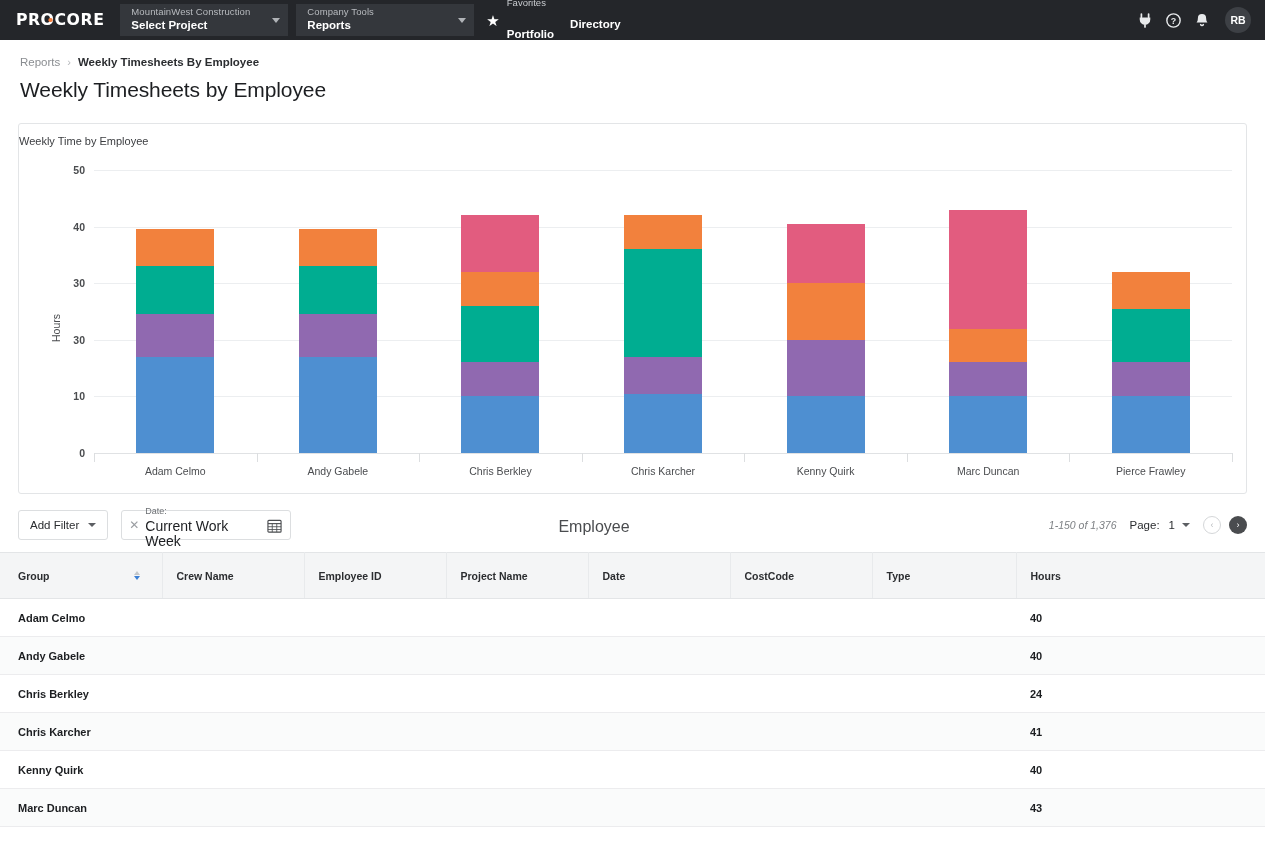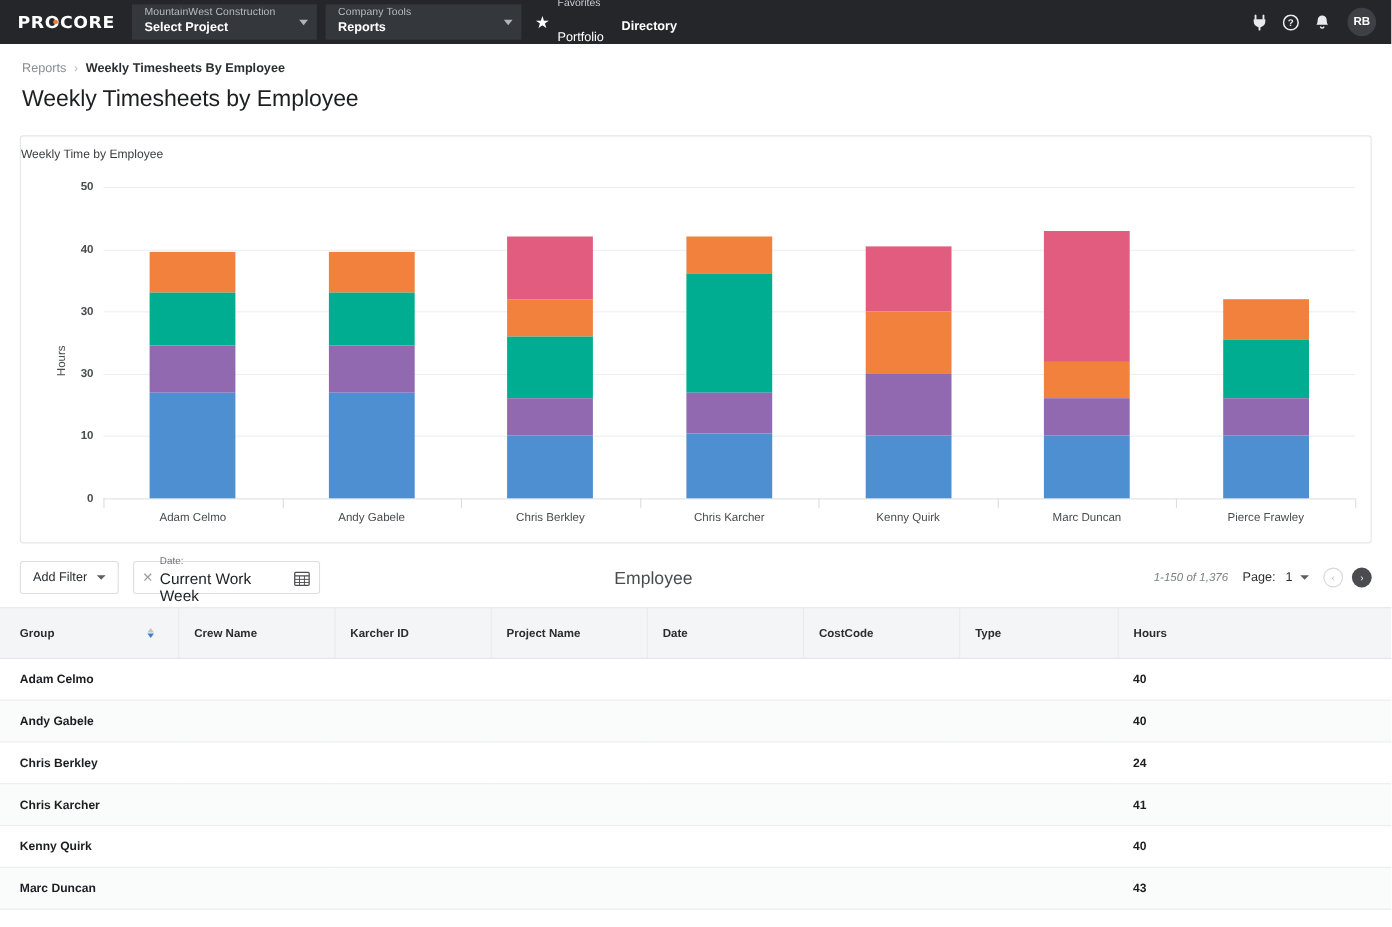--- a/index.html
+++ b/index.html
@@ -54,21 +54,21 @@
     border-left: 4.5px solid transparent;
     border-right: 4.5px solid transparent;
     border-top: 5px solid #b0b3b7;
   }
   .fav-group {
     display: flex; align-items: center; margin-left: 12px;
   }
   .star-icon { color: #ffffff; font-size: 15px; margin-right: 7px; line-height: 1; }
   .fav-text { line-height: 1.15; }
   .fav-top { color: #c9ccd0; font-size: 9.5px; }
-  .fav-bot { color: #ffffff; font-size: 11.5px; font-weight: 400; margin-top: 19px; text-align: right; }
+  .fav-bot { color: #ffffff; font-size: 11.5px; font-weight: 700; margin-top: 19px; text-align: right; }
   .dir-link {
     color: #ffffff; font-size: 11.5px; font-weight: 700;
     margin-left: 16px; align-self: center; cursor: pointer;
     padding-top: 7px;
   }
   .nav-right {
     margin-left: auto; display: flex; align-items: center;
     padding-right: 14px; gap: 14px;
   }
   .nav-ico {
@@ -474,21 +474,21 @@
         <th>
           <div class="th-inner">
             <span>Group</span>
             <span class="sort-ind">
               <span class="sort-up"></span>
                 <span class="sort-dn"></span>
             </span>
           </div>
         </th>
         <th><span>Crew Name</span></th>
-        <th><span>Karcher ID</span></th>
+        <th><span>Employee ID</span></th>
         <th><span>Project Name</span></th>
         <th><span>Date</span></th>
         <th><span>CostCode</span></th>
         <th><span>Type</span></th>
         <th><span>Hours</span></th>
       </tr>
     </thead>
     <tbody id="table-body">
         <tr>
           <td>Adam Celmo</td>

